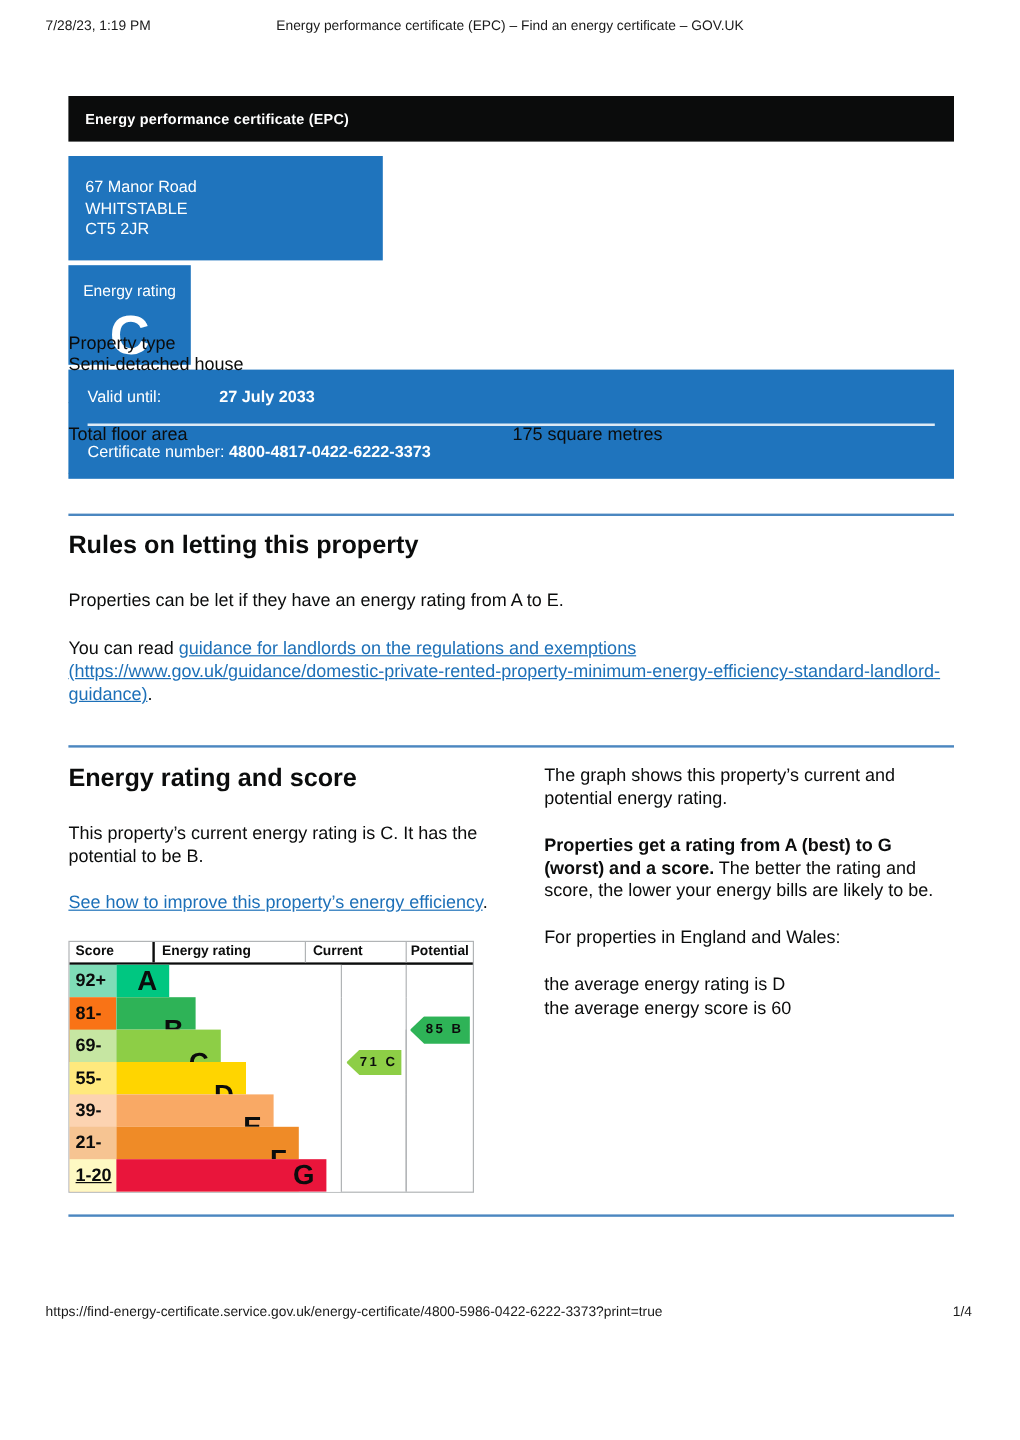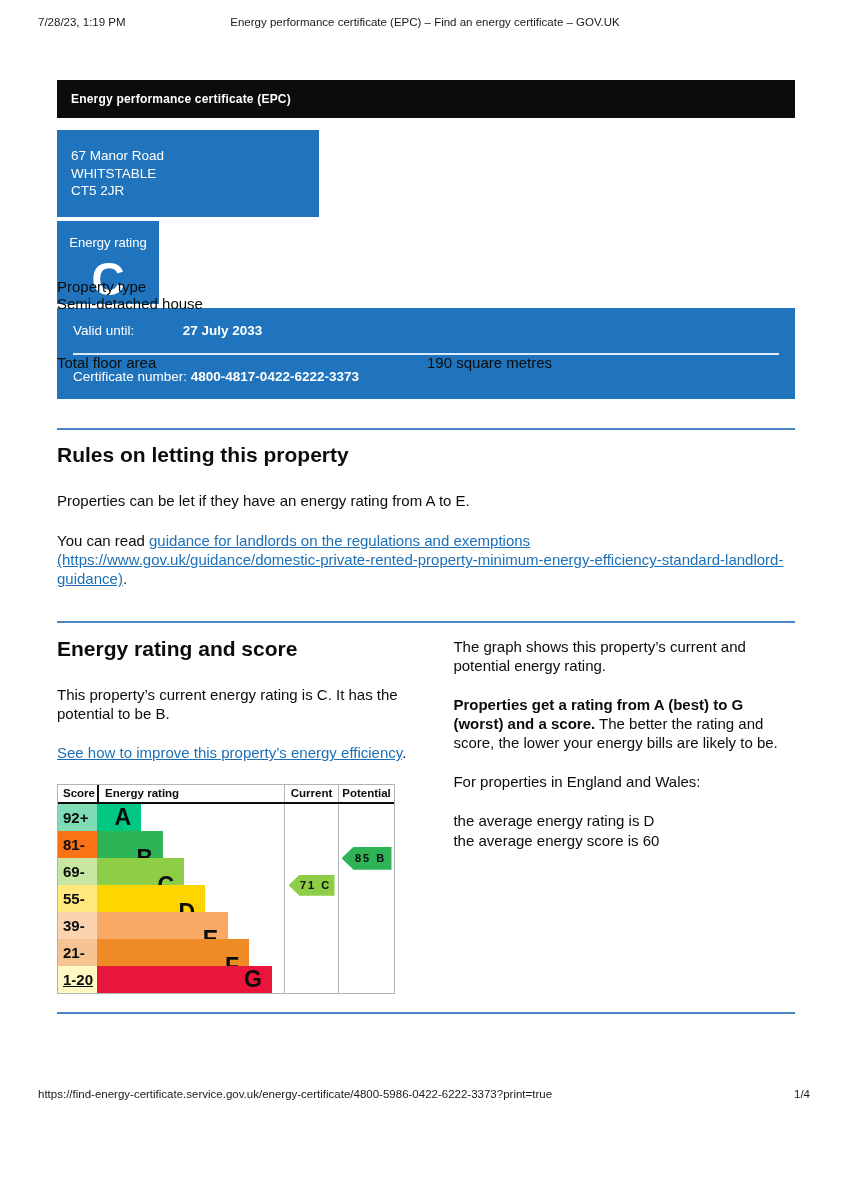--- a/index.html
+++ b/index.html
@@ -49,21 +49,21 @@
   
   .twocol { display:flex; margin-top:14px; }
   .col-left { width:358px; }
   .col-right { width:345px; margin-left:42px; }
   .col-right p { margin-top:0; }
   .col-right .gap { height:20px; }
 
   
   .epc-chart { width:338px; border:1px solid #b1b4b6; margin-top:22px; background:#fff; }
   .chart-row, .chart-header { display:grid; grid-template-columns:39px 1fr 54px 56px; }
-  .chart-header { height:19px; border-bottom:2px solid #0b0c0c; }
+  .chart-header { height:19px; border-bottom:2px solid #0b0c0c;gap:30px; }
   .chart-row { height:27px; }
   .hcell { font-size:11.5px; font-weight:700; line-height:17px; }
   .hcell.score { padding-left:5px; }
   .hcell.rating { padding-left:6px; border-left:2px solid #0b0c0c; }
   .hcell.cur, .hcell.pot { text-align:center; }
   .col-line { border-left:1px solid #b1b4b6; }
   .scorecell { font-size:15px; font-weight:700; line-height:27px; padding-left:5px; }
   .bandarea { background:#fff; }
   .band { height:100%; display:flex; align-items:center; justify-content:flex-end; padding-right:10px; font-size:23px; font-weight:700; color:#0b0c0c; }
   .acell { display:flex; align-items:center; justify-content:center; }
@@ -110,21 +110,21 @@
         </div>
       </div>
     </div>
 
     <div class="prow prow1">
       <span class="k">Property type</span>
       <span>Semi-detached house</span>
     </div>
     <div class="prow prow2">
       <span class="k">Total floor area</span>
-      <span>190 square metres</span>
+      <span>175 square metres</span>
     </div>
 
     <hr class="bluerule">
 
     <h2>Rules on letting this property</h2>
     <p class="mt24">Properties can be let if they have an energy rating from A to E.</p>
     <p class="mt21"><span>You can read </span><a>guidance for landlords on the regulations and exemptions (https://www.gov.uk/guidance/domestic-private-rented-property-minimum-energy-efficiency-standard-landlord-guidance)</a><span>.</span></p>
 
     <hr class="bluerule">
 

